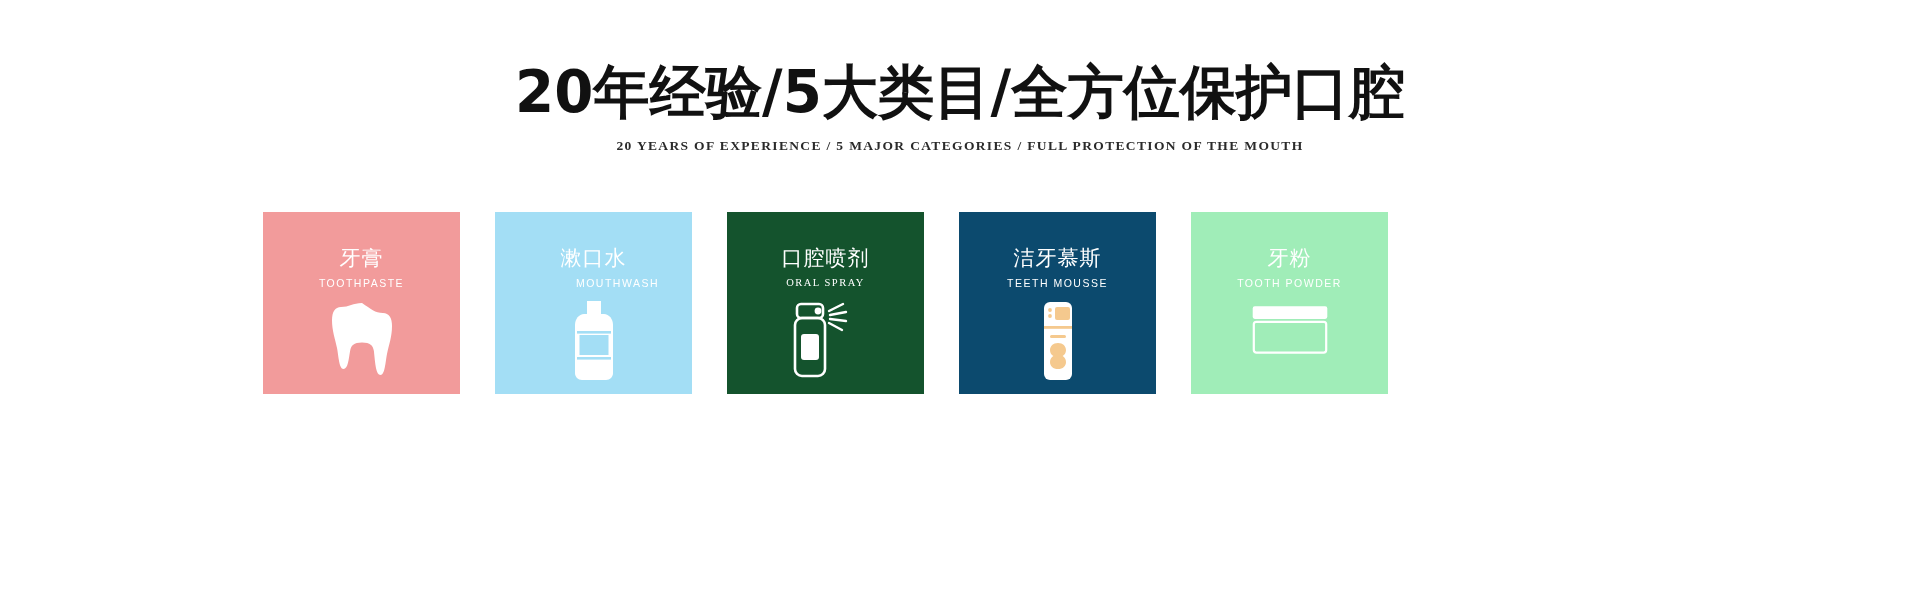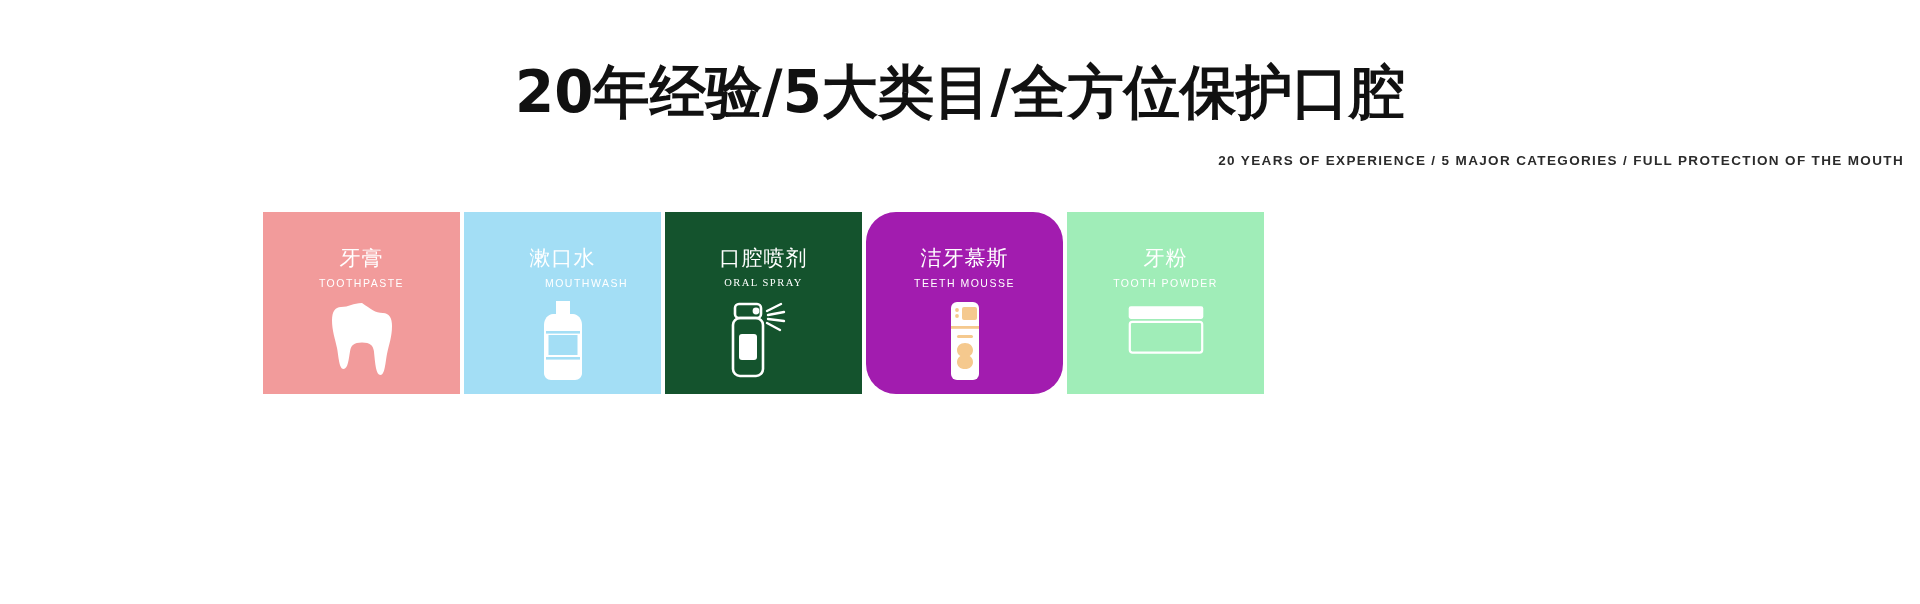--- a/index.html
+++ b/index.html
@@ -22,37 +22,36 @@
     font-size:58px;
     line-height:1.05;
     font-weight:700;
     color:#111111;
     letter-spacing:0px;
     font-family:"DejaVu Sans","Liberation Sans",sans-serif;
     white-space:nowrap;
     transform:scaleX(0.97);
   }
   .subtitle{
-    margin:16px;
+    margin:1px;
     padding-top:14px;
     font-size:13.5px;
     font-weight:600;
     color:#2b2b2b;
     letter-spacing:1.35px;
     white-space:nowrap;
-    font-family:Liberation Sans, sans-serif;
-    text-align:right;
+    font-family:Liberation Serif, serif;
   }
 
   
   .cards{
     position:absolute;
     left:263px;top:212px;
     display:flex;
-    gap:4px;
+    gap:35px;
   }
   .card{
     position:relative;
     width:197px;height:182px;
     display:flex;
     flex-direction:column;
     align-items:center;
     overflow:hidden;
   }
   .card-cn{
@@ -130,21 +129,21 @@
           <g stroke="#ffffff" stroke-width="2.4" stroke-linecap="round">
             <line x1="40" y1="10" x2="54" y2="3"></line>
             <line x1="41" y1="14" x2="57" y2="11"></line>
             <line x1="41" y1="18" x2="57" y2="20"></line>
             <line x1="40" y1="22" x2="53" y2="29"></line>
           </g>
         </svg>
       </span>
     </div>
 
-    <div class="card" style="background-color: #a21caf; border-radius: 30px;">
+    <div class="card" style="background-color: #0c4a6e;">
       <span class="card-cn" style="color: rgb(255, 255, 255);">洁牙慕斯</span>
       <span class="card-en" style="color: rgb(255, 255, 255);">TEETH MOUSSE</span>
       <span class="card-icon">
         <svg width="40" height="80" viewBox="0 0 40 80" xmlns="http://www.w3.org/2000/svg">
           <rect x="6" y="1" width="28" height="78" rx="6" fill="#ffffff"></rect>
           <circle cx="12" cy="9" r="1.9" fill="#F5C98E"></circle>
           <circle cx="12" cy="15" r="1.9" fill="#F5C98E"></circle>
           <rect x="17" y="6" width="15" height="13" rx="2" fill="#F5C98E"></rect>
           <rect x="6" y="25" width="28" height="2.8" fill="#F5C98E"></rect>
           <rect x="12" y="34" width="16" height="3" rx="1.5" fill="#F5C98E"></rect>

